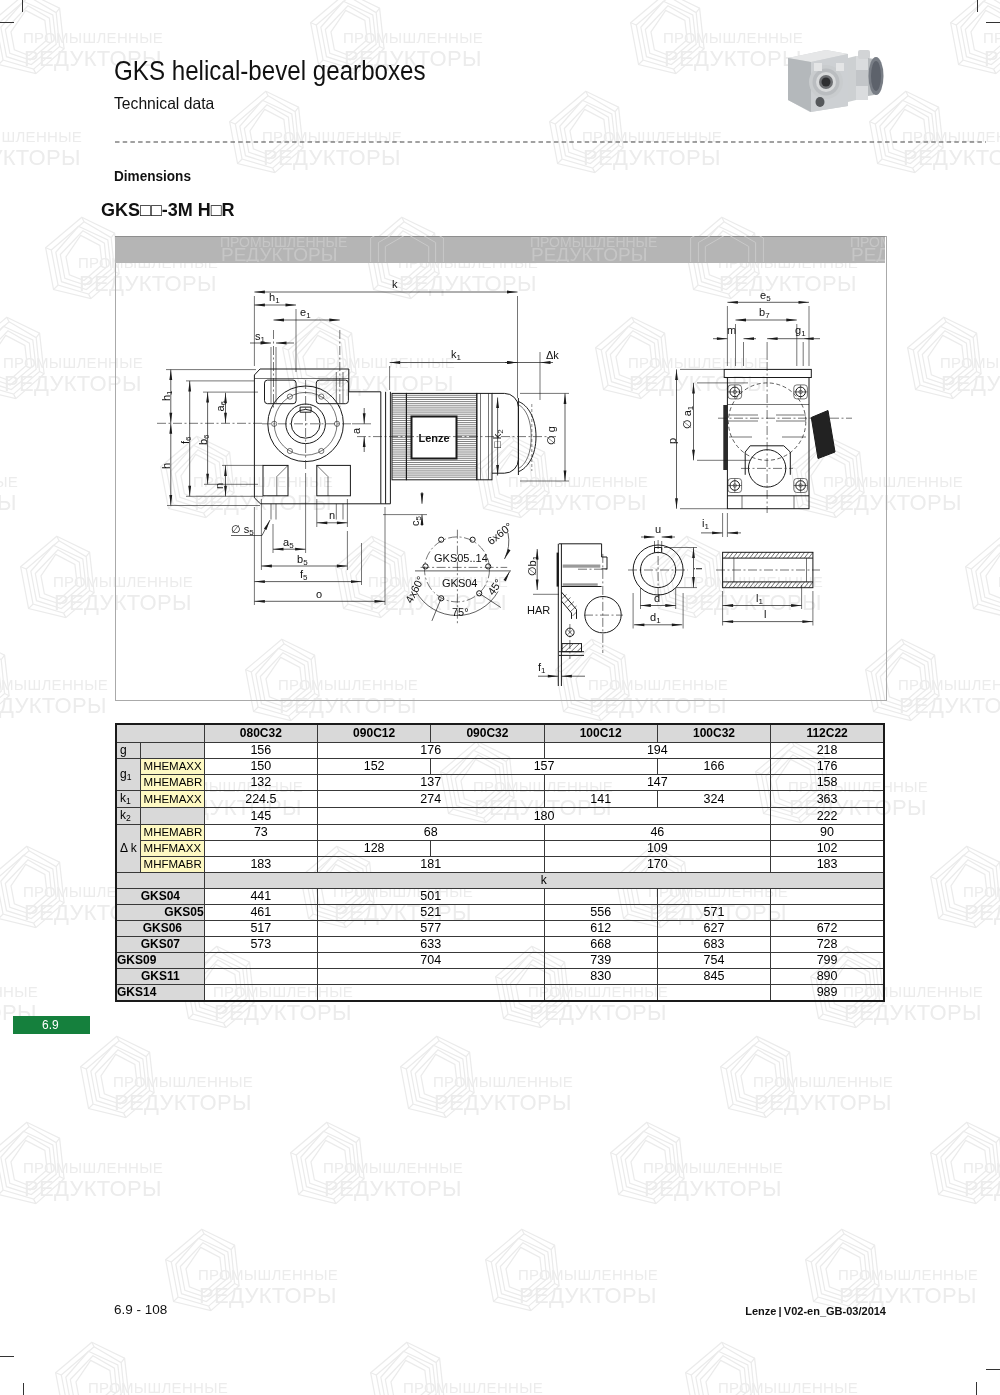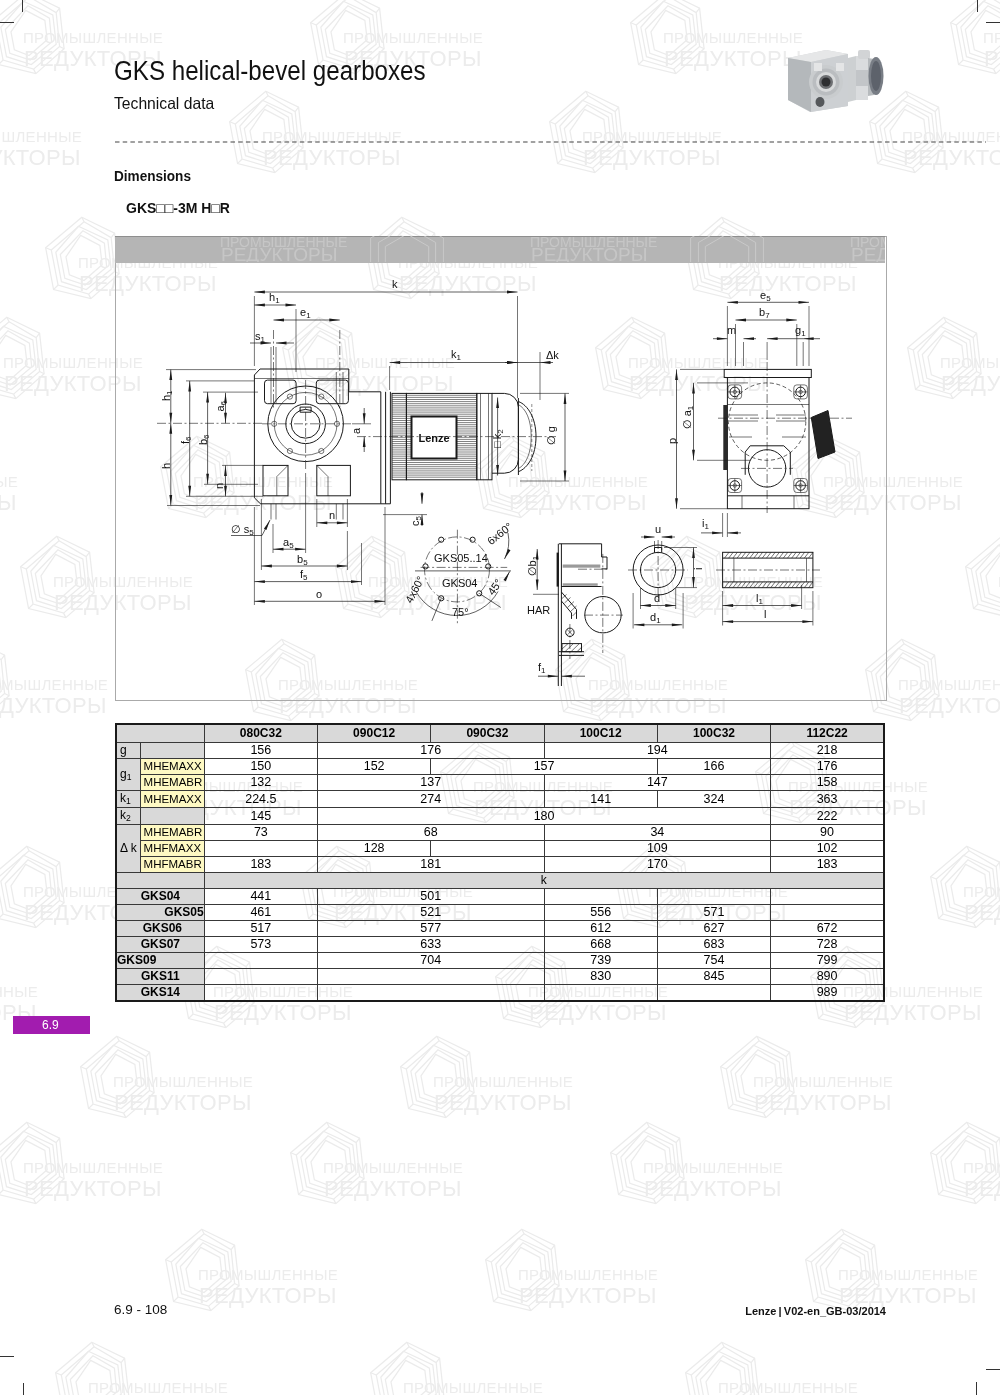--- a/index.html
+++ b/index.html
@@ -129,21 +129,21 @@
   <rect x="70" y="24" width="12" height="16" fill="#c2c5c8"></rect>
   </g>
 </svg>
 
 <svg class="abs" style="left:0;top:138px;z-index:2" width="1000" height="8" viewBox="0 0 1000 8">
   <line x1="115" y1="4" x2="986" y2="4" stroke="#444" stroke-width="1.2" stroke-dasharray="4.5,3.2"></line>
 </svg>
 
 <div class="abs" style="left:114px;top:168px;font-size:14px;font-weight:bold;color:#111;z-index:2;transform:scaleX(0.97);transform-origin:0 0;">Dimensions</div>
 
-<div class="abs" style="left:126px;top:200px;font-size:14px;font-weight:bold;color:#111;z-index:2;text-align:center;">GKS□□-3M H□R</div>
+<div class="abs" style="left:101px;top:200px;font-size:18px;font-weight:bold;color:#111;z-index:2;text-align:center;">GKS□□-3M H□R</div>
 
 <div class="abs" style="left:115px;top:236px;width:770px;height:463px;border:1px solid #aaa;background:transparent;z-index:1"></div>
 
 <div class="abs" style="left:115px;top:236px;width:770px;height:26px;background:#b5b5b5;border-top:1px solid #8e8e8e;z-index:1"></div>
 
 <svg class="abs" style="left:115px;top:236px;z-index:2" width="770" height="26" viewBox="0 0 770 26">
   <g fill="#c6c6c6" font-family="Liberation Sans,sans-serif">
     <text x="105" y="11" font-size="14">ПРОМЫШЛЕННЫЕ</text>
     <text x="106" y="25" font-size="19">РЕДУКТОРЫ</text>
     <text x="415" y="11" font-size="14">ПРОМЫШЛЕННЫЕ</text>
@@ -702,21 +702,21 @@
           <td class="v">145</td>
           <td class="v" colspan="4">180</td>
           <td class="v">222</td>
         </tr>
 
 <tr>
           <td class="lab" rowspan="3" style="vertical-align:middle">Δ k</td>
           <td class="sl">MHEMABR</td>
           <td class="v">73</td>
           <td class="v" colspan="2">68</td>
-          <td class="v" colspan="2">34</td>
+          <td class="v" colspan="2">46</td>
           <td class="v">90</td>
         </tr>
 
 <tr>
           <td class="sl">MHFMAXX</td>
           <td class="v"></td>
           <td class="v">128</td>
           <td class="v"></td>
           <td class="v" colspan="2">109</td>
           <td class="v">102</td>
@@ -783,28 +783,28 @@
 <tr>
           <td class="lab" colspan="2" style="font-weight:bold;text-align:center;padding-left:0">GKS11</td>
           <td class="v"></td>
           <td class="v" colspan="2"></td>
           <td class="v">830</td>
           <td class="v">845</td>
           <td class="v">890</td>
         </tr>
 
 <tr>
-          <td class="lab" colspan="2" style="font-weight:bold;text-align:center;padding-left:0">GKS14</td>
+          <td class="lab" colspan="2" style="font-weight:bold;text-align:left;padding-left:0">GKS14</td>
           <td class="v"></td>
           <td class="v" colspan="2"></td>
           <td class="v"></td>
           <td class="v"></td>
           <td class="v">989</td>
         </tr>
 </tbody>
     </table>
 </div>
 
-<div class="abs" style="left:13px;top:1016px;width:77px;height:18px;background:#a21caf;color:#fff;font-size:12px;line-height:18px;z-index:2;"><span style="margin-left:29px">6.9</span></div>
+<div class="abs" style="left:13px;top:1016px;width:77px;height:18px;background:#15803d;color:#fff;font-size:12px;line-height:18px;z-index:2;"><span style="margin-left:29px">6.9</span></div>
 
 <div class="abs" style="left:114px;top:1302px;font-size:13.5px;color:#111;z-index:2;">6.9 - 108</div>
 
 <div class="abs" style="right:114px;top:1305px;font-size:11px;font-weight:bold;color:#111;z-index:2;">Lenze | V02-en_GB-03/2014</div>
 
 </body></html>

